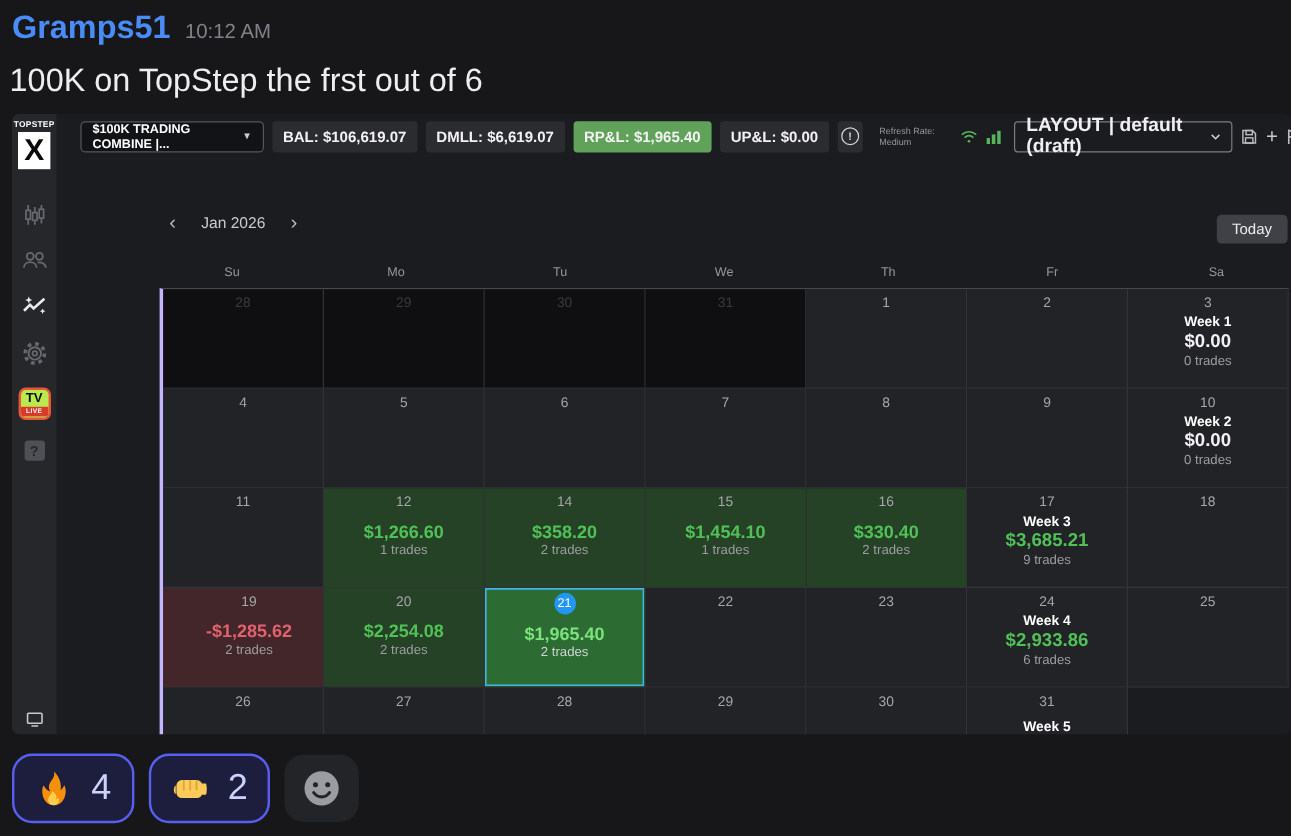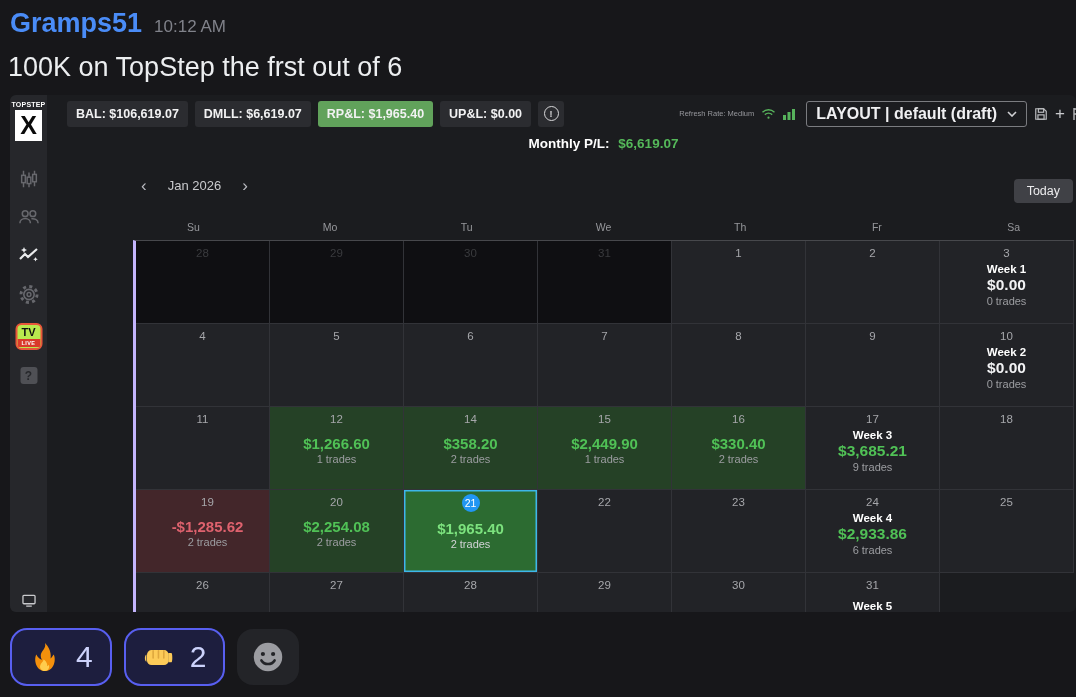--- a/index.html
+++ b/index.html
@@ -144,20 +144,24 @@
       <svg width="15" height="13" viewBox="0 0 16 14" fill="none" stroke="#c9cacd" stroke-width="1.4">
         <rect x="1.5" y="1.5" width="13" height="9" rx="1"></rect>
           <line x1="5" y1="13" x2="11" y2="13"></line>
       </svg>
     </span>
   </div>
 
   <div class="main">
 
     <div class="toolbar">
+      <div class="acct-select">
+        <span>$100K TRADING COMBINE |...</span>
+        <span class="caret">▼</span>
+      </div>
       <div class="pill">BAL: $106,619.07</div>
       <div class="pill">DMLL: $6,619.07</div>
       <div class="pill green">RP&amp;L: $1,965.40</div>
       <div class="pill">UP&amp;L: $0.00</div>
       <div class="info-btn">
         <span class="info-circle">!</span>
       </div>
       <div class="tb-spacer"></div>
       <span class="refresh-label">Refresh Rate: Medium</span>
       <span class="tb-icon">
@@ -188,24 +192,20 @@
         </svg>
       </span>
       <span class="plus-glyph">+</span>
       <span class="tb-icon" style="margin-right:-6px">
         <svg width="10" height="14" viewBox="0 0 10 14" fill="none" stroke="#b9babd" stroke-width="1.4">
             <path d="M2 1v12M2 2h7l-2 2.5L9 7H2"></path>
           </svg>
       </span>
     </div>
 
-    <div class="monthly">
-      <span class="lbl">Monthly P/L:</span>
-      <span class="val">$6,619.07</span>
-    </div>
 
     <div class="cal">
       <div class="month-nav">
         <span class="nav-arrow">‹</span>
         <span class="month-label">Jan 2026</span>
         <span class="nav-arrow">›</span>
       </div>
       <div class="today-btn">Today</div>
       <div class="weekday-row">
           <span>Su</span>
@@ -273,21 +273,21 @@
             <div class="value">$1,266.60</div>
             <div class="trades">1 trades</div>
           </div>
           <div class="cell profit">
             <div class="day">14</div>
             <div class="value">$358.20</div>
             <div class="trades">2 trades</div>
           </div>
           <div class="cell profit">
             <div class="day">15</div>
-            <div class="value">$2,449.90</div>
+            <div class="value">$1,454.10</div>
             <div class="trades">1 trades</div>
           </div>
           <div class="cell profit">
             <div class="day">16</div>
             <div class="value">$330.40</div>
             <div class="trades">2 trades</div>
           </div>
           <div class="cell summary">
             <div class="day">17</div>
             <div class="wk">Week 3</div>

